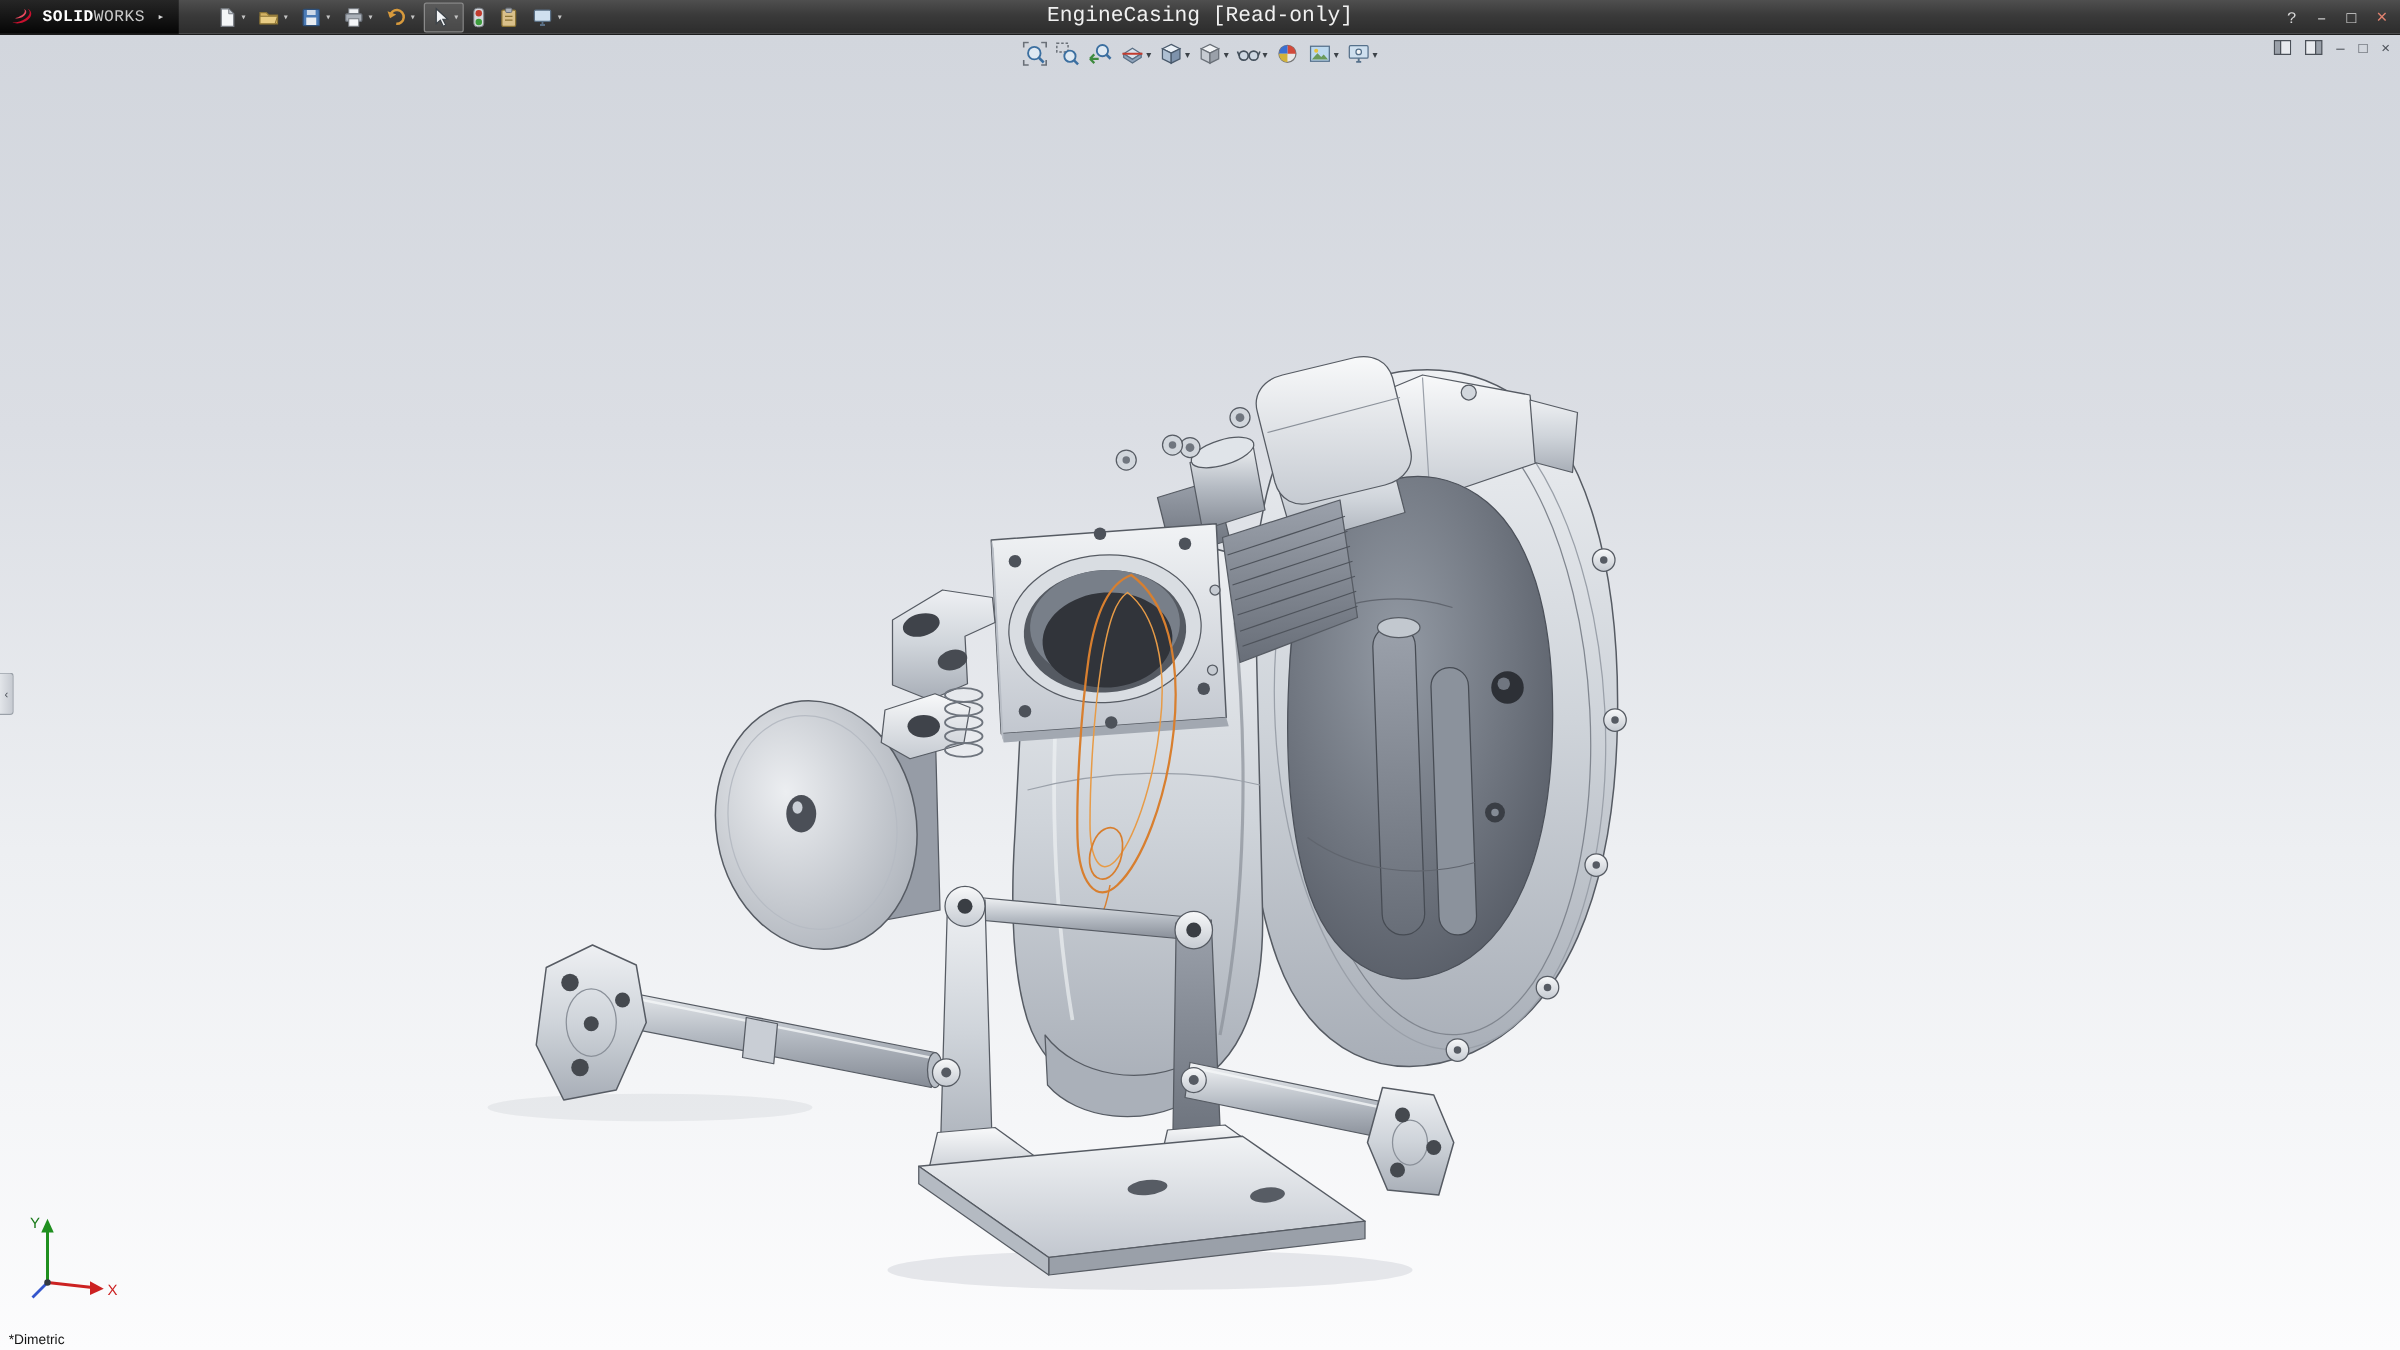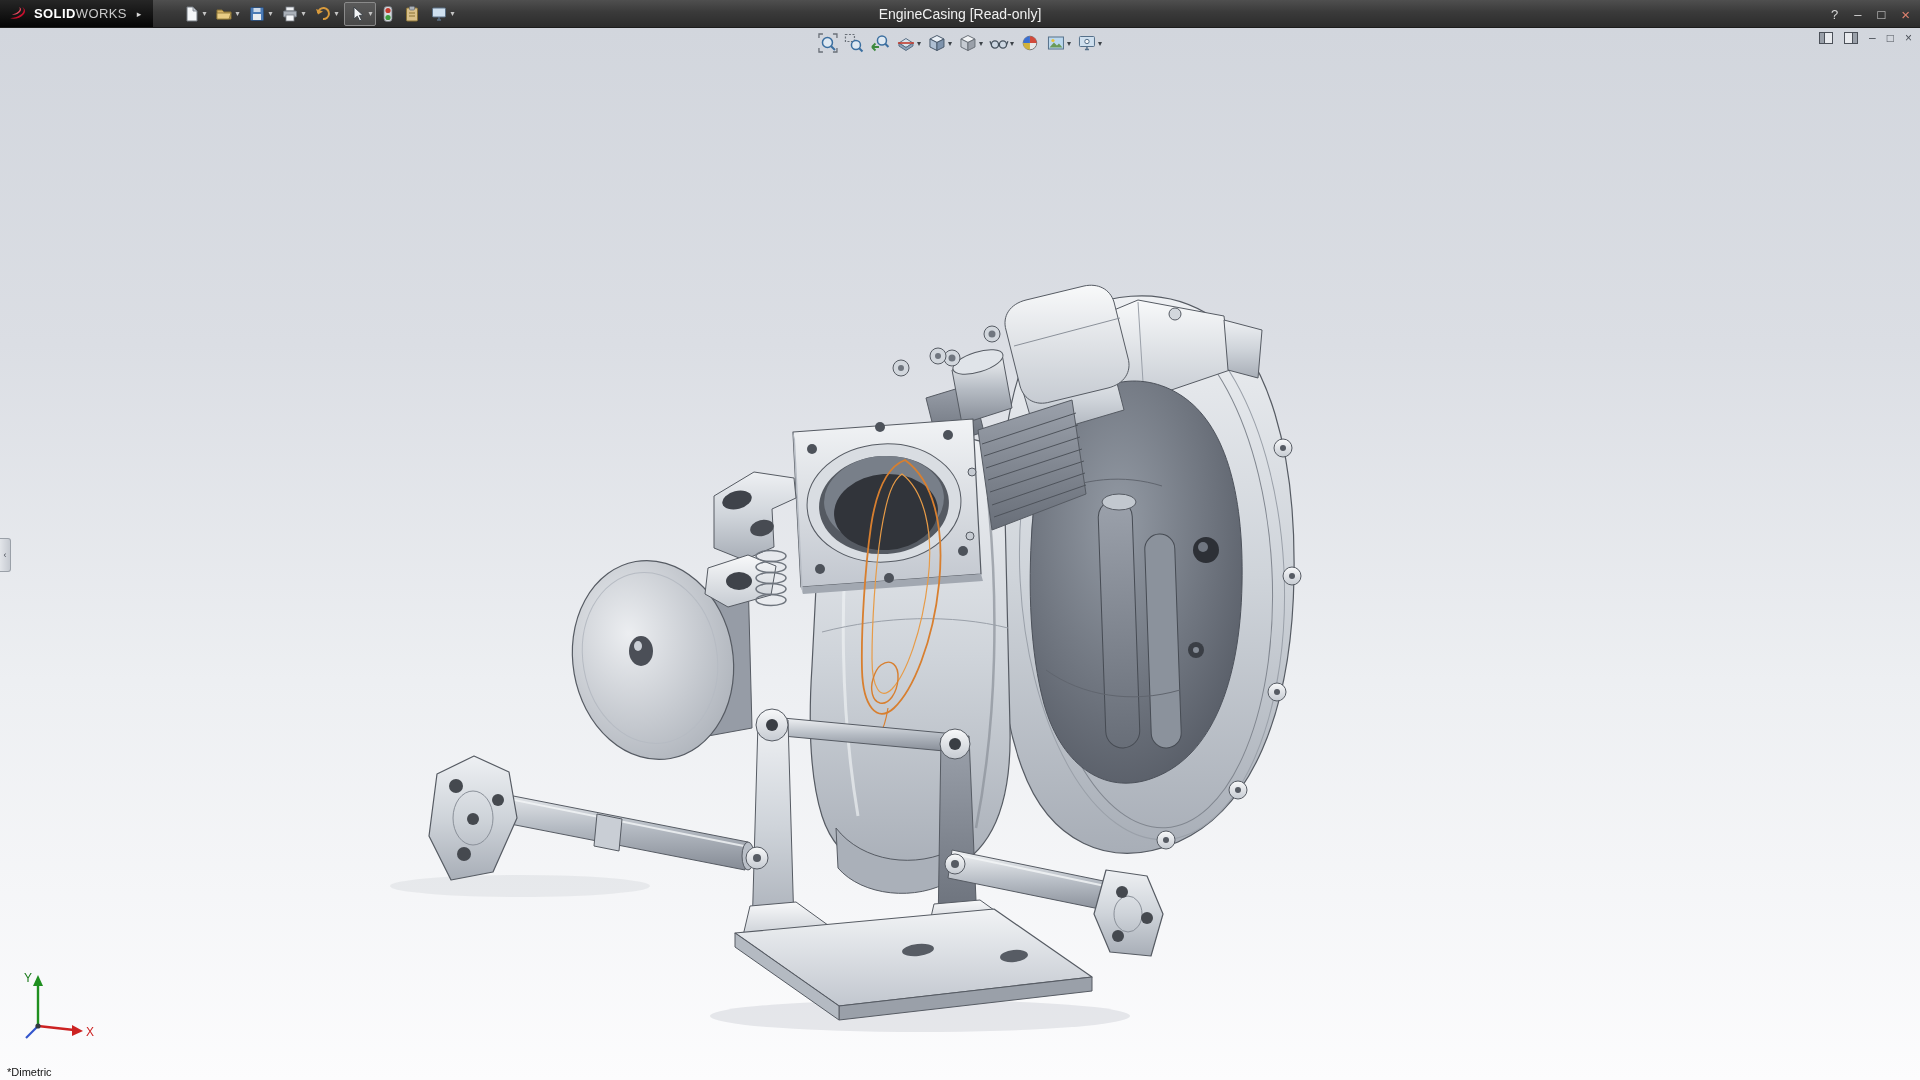--- a/index.html
+++ b/index.html
@@ -3,37 +3,37 @@
 <meta charset="utf-8">
 <style>
   * { margin:0; padding:0; box-sizing:border-box; }
   html,body { width:1920px; height:1080px; overflow:hidden; font-family:"Liberation Sans", sans-serif; background:#e8eaee; }
 
   
   .titlebar {
     position:absolute; top:0; left:0; width:1920px; height:28px;
     background:linear-gradient(180deg,#4f4f4f 0%, #3a3a3a 45%, #2c2c2c 100%);
     border-bottom:1px solid #1c1c1c;
-    display:flex; align-items:center;
+    display:flex; align-items:center;font-family:Liberation Mono, monospace;
   }
   .logo {
     height:100%; background:linear-gradient(180deg,#262626,#050505);
     display:flex; align-items:center; padding:0 12px 0 8px; gap:6px;
   }
   .brand { font-size:13px; letter-spacing:0.4px; white-space:nowrap; }
   .brand .b1 { color:#ffffff; font-weight:bold; }
   .brand .b2 { color:#c9c9c9; font-weight:normal; }
   .menu-arrow { color:#d8d8d8; font-size:9px; margin-left:4px; }
   .tb-icons { display:flex; align-items:center; gap:3px; margin-left:26px; }
   .tb-item { display:flex; align-items:center; padding:2px 3px; border-radius:2px; }
   .tb-item .caret { font-size:8px; color:#c4c4c4; margin-left:2px; }
   .tb-item.boxed { border:1px solid #8a8a8a; background:linear-gradient(#5a5a5a,#484848); }
   .title-center {
     position:absolute; left:0; right:0; text-align:center;
-    color:#f0f0f0; font-size:14px; pointer-events:none;
+    color:#f0f0f0; font-size:17px; pointer-events:none;
   }
   .win-controls { position:absolute; right:10px; top:0; height:28px; display:flex; align-items:center; gap:16px; }
   .win-btn { color:#d8d8d8; font-size:13px; line-height:1; }
   .win-btn.close { color:#e0826f; font-size:15px; }
 
   
   .viewport {
     position:absolute; top:28px; left:0; width:1920px; height:1052px;
     background:linear-gradient(180deg,#d2d6dd 0%, #dbdee4 30%, #ecee f1 60%, #fbfbfc 100%);
     background:linear-gradient(180deg,#d2d6dd 0%, #dbdee4 30%, #edeff2 62%, #fcfcfd 100%);

